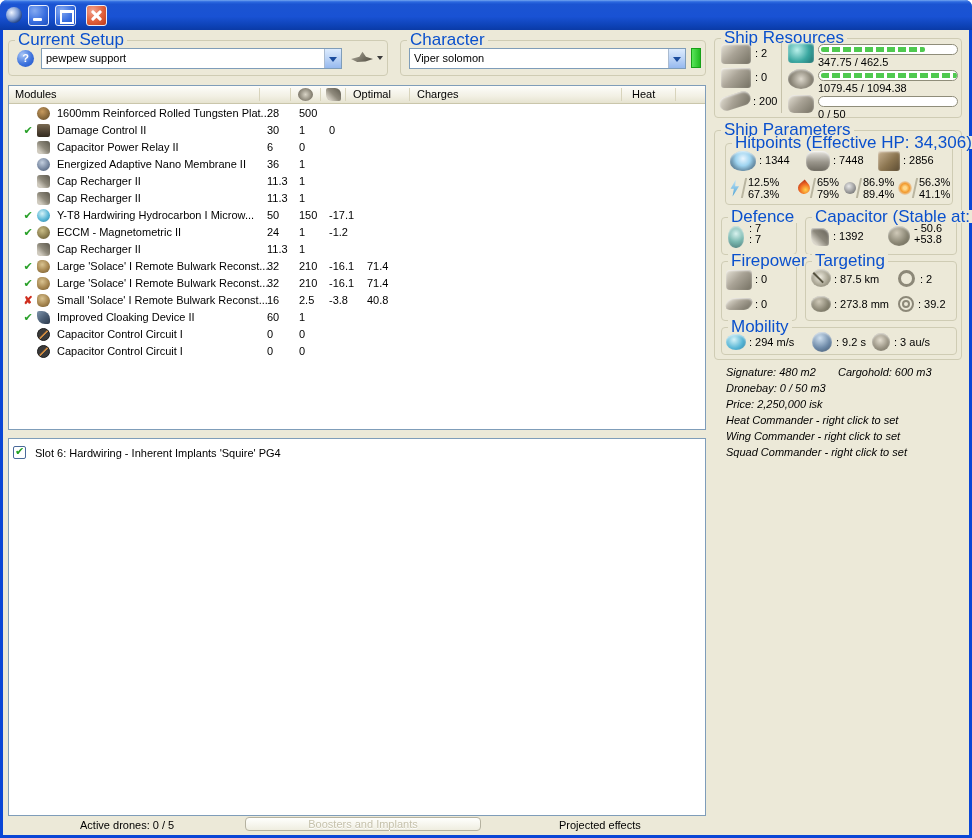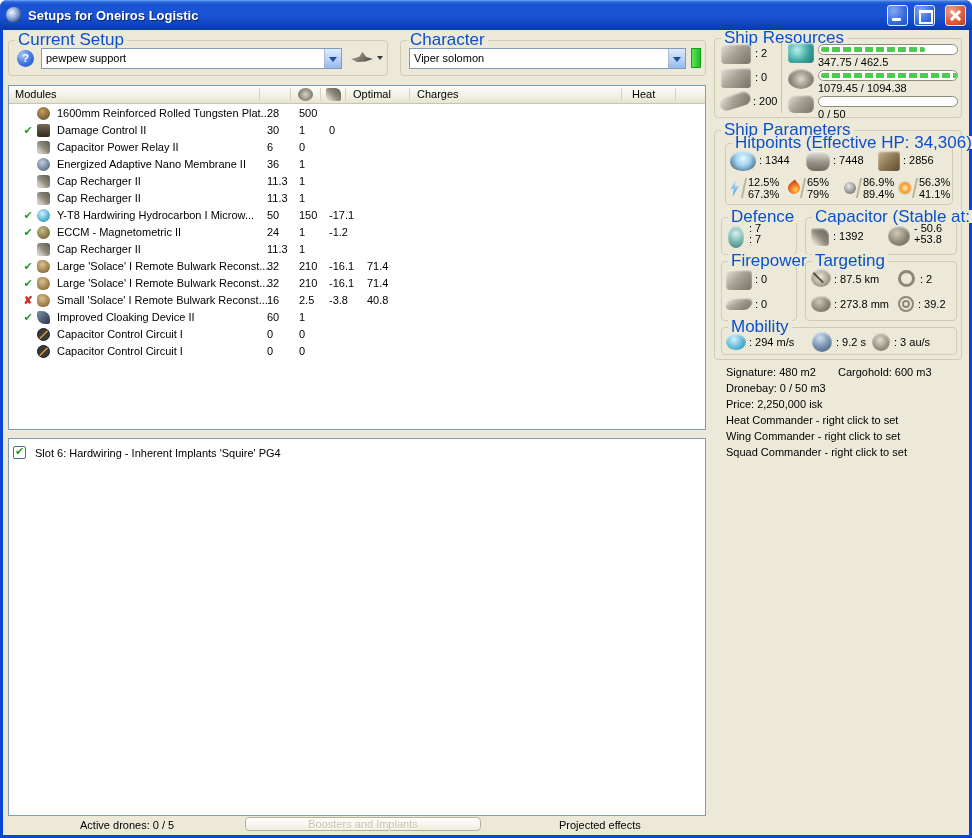--- a/index.html
+++ b/index.html
@@ -86,29 +86,28 @@
   
   .rescell{position:absolute;display:flex;align-items:center;height:26px;}
   .ric{flex:0 0 auto;position:relative;}
   .ric.em{width:13px;height:17px;background:linear-gradient(180deg,#bfe4f7,#4aa0d4);clip-path:polygon(60% 0,20% 55%,45% 55%,35% 100%,85% 40%,55% 40%);}
   .ric.thermal{width:12px;height:12px;background:radial-gradient(circle at 50% 70%,#ffd24a,#f06a23 55%,#b3321a);border-radius:50% 0 50% 50%;transform:rotate(-40deg);}
   .ric.kinetic{width:12px;height:12px;background:radial-gradient(circle at 40% 35%,#e8e8e8,#9a9a9a 55%,#5f5f5f);border-radius:50%;}
   .ric.explosive{width:14px;height:14px;background:radial-gradient(circle,#ffd88a 15%,#f29a2e 45%,rgba(200,80,20,.12) 72%);border-radius:50%;}
   .rsep{width:2px;height:20px;background:#b9b5a0;transform:skewX(-12deg);margin:0 3px 0 2px;flex:0 0 auto;}
   .rstack{font-size:11px;line-height:12px;white-space:nowrap;}
   .stack2{position:absolute;font-size:11px;line-height:11px;white-space:nowrap;}
-  .info-line{position:absolute;white-space:nowrap;font-size:11px;}
+  .info-line{position:absolute;white-space:nowrap;font-size:11px;font-style:italic;}
 </style>
 </head>
 <body>
 
 <div class="win">
   <div class="titlebar">
     <div class="app-icon"></div>
-    <div class="wtitle">Setups for Oneiros Logistic</div>
     <div class="wbtn btn-min"></div>
     <div class="wbtn btn-max"></div>
     <div class="wbtn btn-close"></div>
   </div>
 
   <div class="client">
 
     <div class="grp" style="left:5px;top:10px;width:380px;height:36px;">
       <div class="glabel">Current Setup</div>
       <div class="help abs" style="left:8px;top:9px;">?</div>
@@ -356,21 +355,21 @@
         <span class="txt" style="left:177px;top:10px;">: 2856</span>
 
         <div class="rescell" style="left:2px;top:31px;">
           <div class="ric em"></div>
           <div class="rsep"></div>
           <div class="rstack">
             <div>12.5%</div>
             <div>67.3%</div>
           </div>
         </div>
-        <div class="rescell" style="left:62px;top:31px;">
+        <div class="rescell" style="left:72px;top:31px;">
           <div class="ric thermal"></div>
           <div class="rsep"></div>
           <div class="rstack">
             <div>65%</div>
             <div>79%</div>
           </div>
         </div>
         <div class="rescell" style="left:118px;top:31px;">
           <div class="ric kinetic"></div>
           <div class="rsep"></div>

